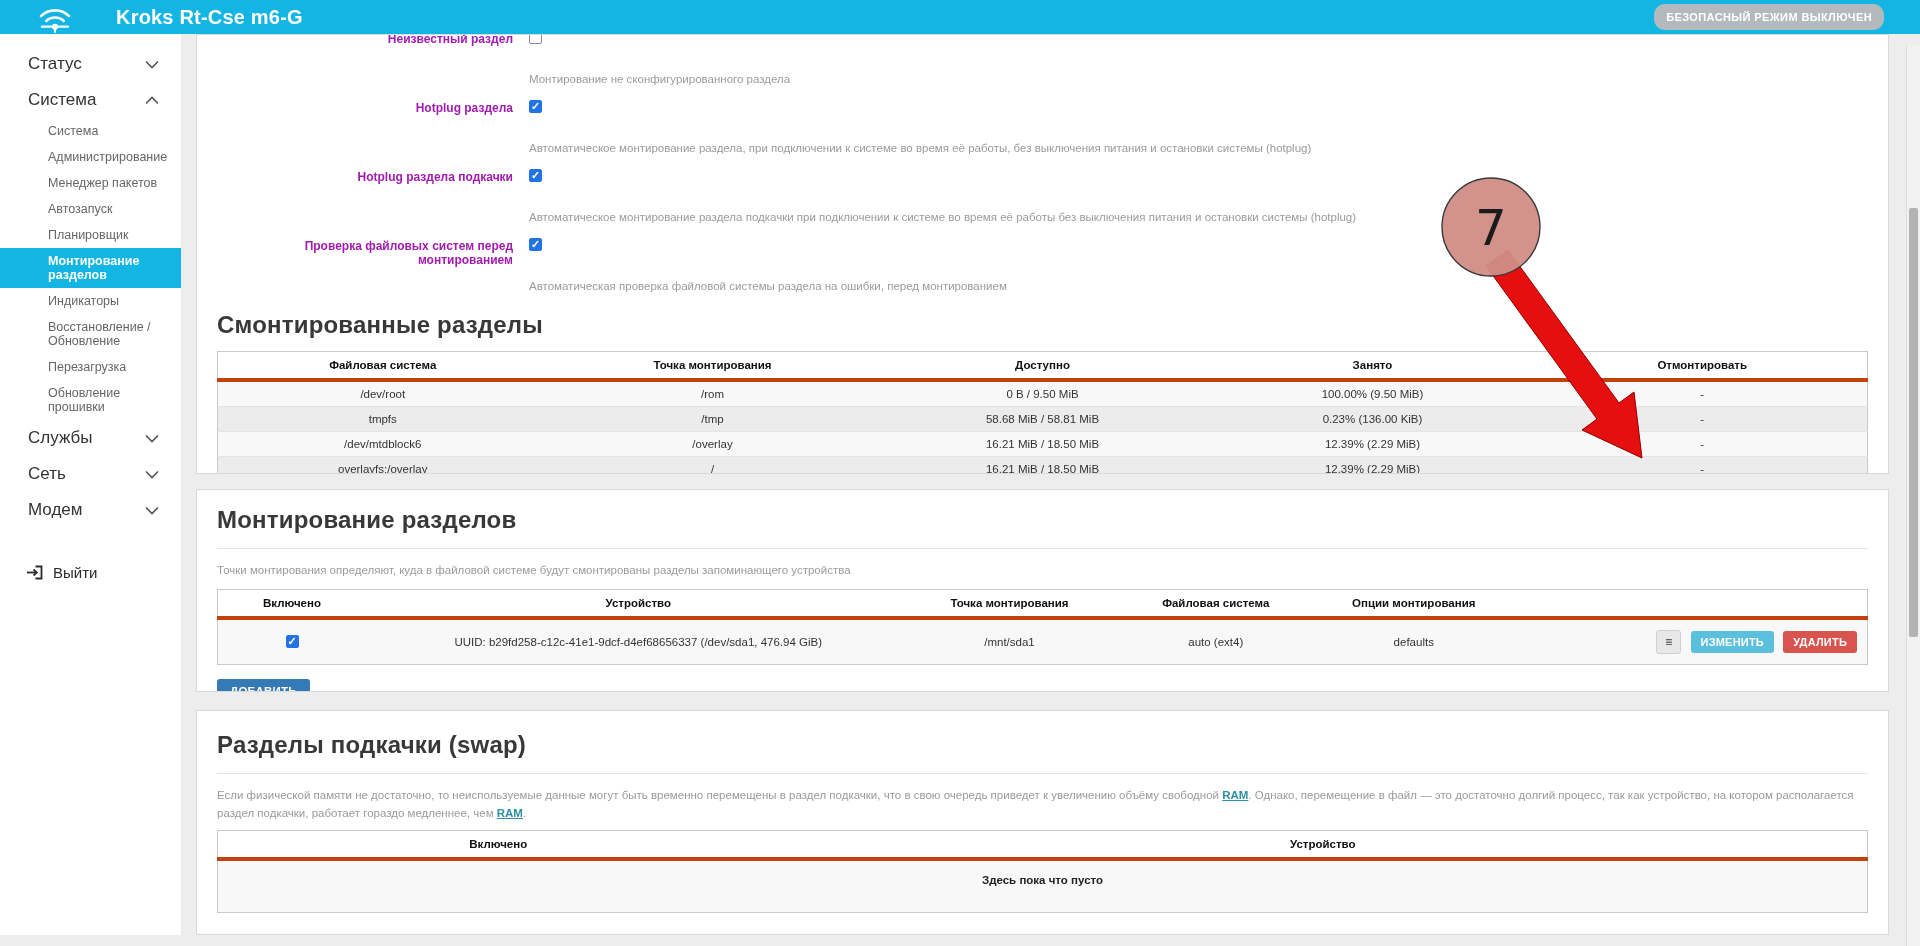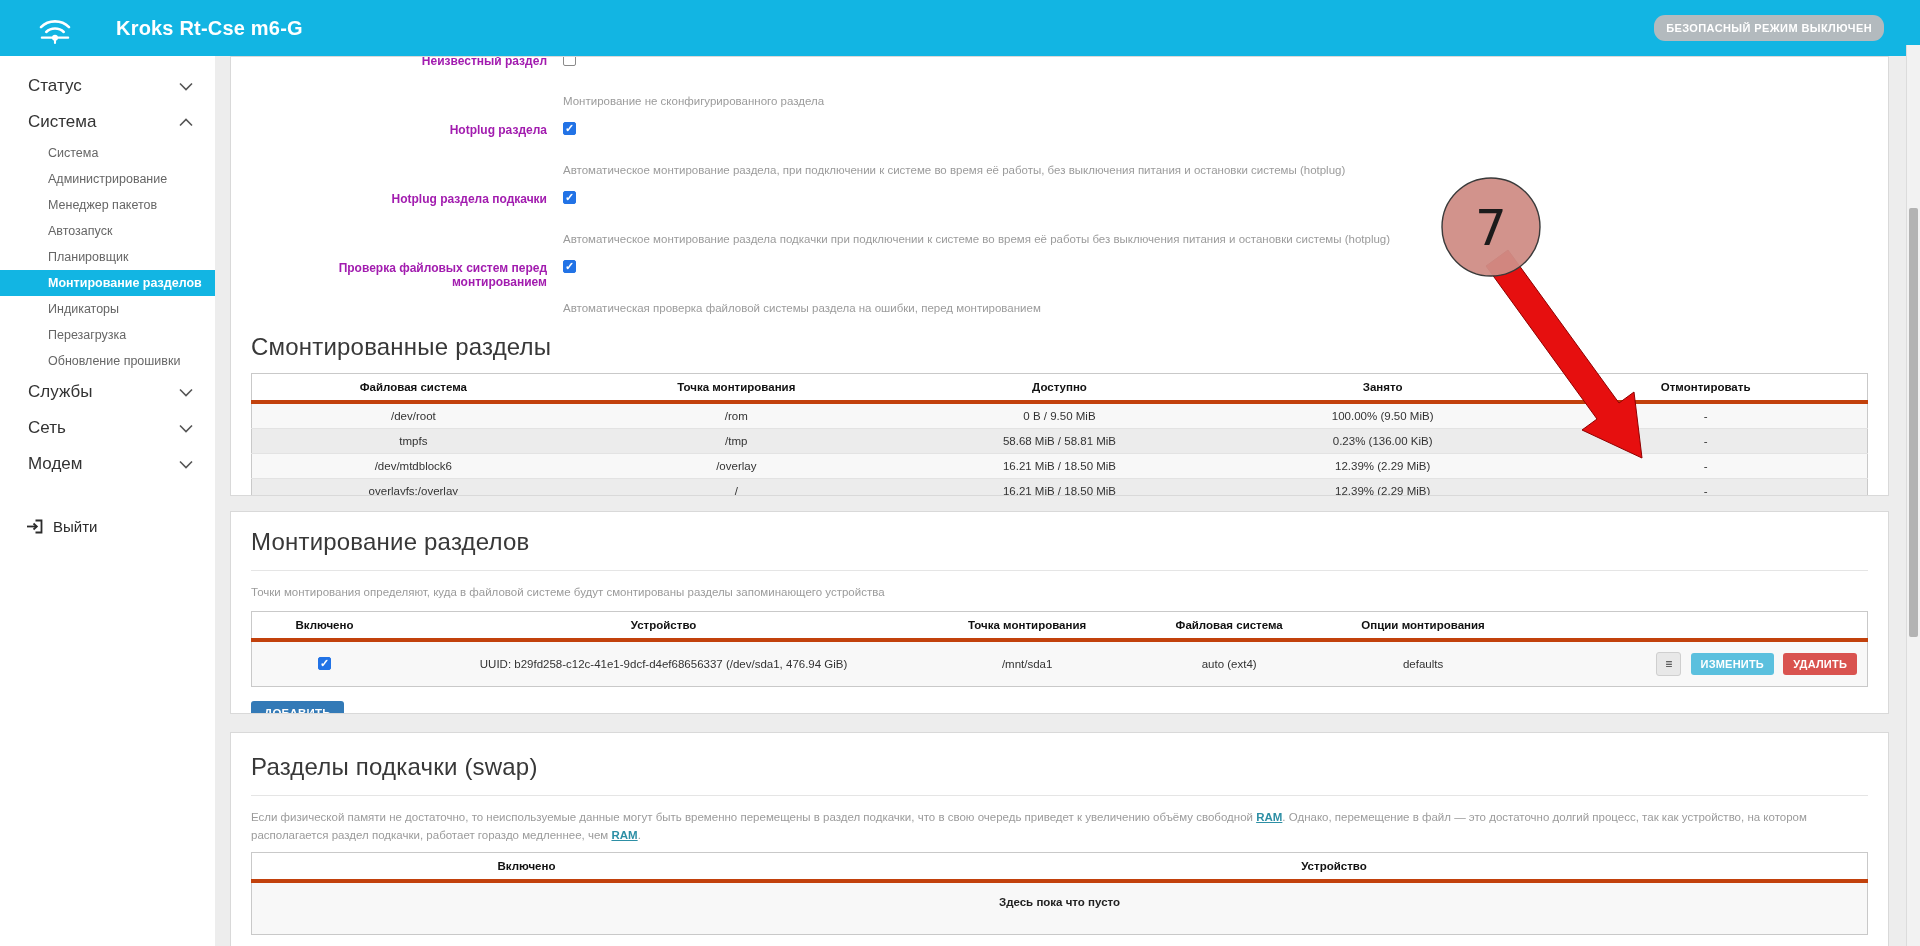--- a/index.html
+++ b/index.html
@@ -4,29 +4,29 @@
 <style>
   :root{
     --accent:#12b5e3; --danger:#d9534f; --info:#5bc0de; --primary:#337ab7;
     --link:#2d8fa5; --arrow:#e60f0f; --circle:#d08d86;
   }
   *{box-sizing:border-box;margin:0;padding:0}
   html,body{width:1920px;height:946px;overflow:hidden}
   body{position:relative;background:#ededed;font-family:"Liberation Sans",sans-serif;color:#333}
 
   
-  .app-header{height:56px;background:var(--accent);display:flex;align-items:center;position:relative;z-index:5}
+  .app-header{height:34px;background:var(--accent);display:flex;align-items:center;position:relative;z-index:5}
   .logo{margin-left:34px;display:flex;align-items:center}
   .app-title{margin-left:40px;font-size:20px;font-weight:700;color:#fff;letter-spacing:.2px}
   .badge{margin-left:auto;margin-right:36px;background:#b3babe;color:#fff;font-size:11px;font-weight:700;
          padding:7px 12px;border-radius:11px;letter-spacing:.4px}
 
   
   .layout{display:flex;height:901px}
-  .sidebar{width:215px;background:#fff;flex:none;padding-top:12px;position:relative;z-index:4}
+  .sidebar{width:181px;background:#fff;flex:none;padding-top:12px;position:relative;z-index:4}
   .main{flex:1;padding:0 31px 0 15px;overflow:hidden;display:flex;flex-direction:column}
 
   
   .side-top{display:flex;justify-content:space-between;align-items:center;padding:8px 22px 8px 28px;
             font-size:17px;color:#333;cursor:pointer}
   .subnav{list-style:none}
   .subnav li{padding:6px 10px 6px 48px;font-size:12.5px;color:#666;cursor:pointer}
   .subnav li.active{background:var(--accent);color:#fff;font-weight:700}
   .logout{margin-top:26px;padding:10px 10px 10px 26px;display:flex;align-items:center;gap:10px;
           font-size:15px;color:#2b2b2b;cursor:pointer}
@@ -46,21 +46,21 @@
   .form-ctl{flex:1}
   .form-desc{margin-top:24px;font-size:11.5px;color:#9b9b9b;line-height:13px}
 
   
   .cb{width:13px;height:13px;display:inline-block;background:#fff;border:1px solid #8a8a8a;border-radius:2px;
       position:relative;vertical-align:top;cursor:pointer}
   .cb.checked{background:#2273e6;border-color:#2273e6}
   .cb.checked::after{content:"✓";position:absolute;left:1px;top:-1px;color:#fff;font-size:11px;font-weight:700}
 
   
-  h2{font-size:24px;font-weight:400;color:#383838;letter-spacing:.2px}
+  h2{font-size:24px;font-weight:700;color:#383838;letter-spacing:.2px}
   .h-mounted{margin:18px 0 12px}
   .h-underlined{padding-bottom:14px;border-bottom:1px solid #e5e5e5}
   .desc{font-size:11.5px;color:#9b9b9b;margin-top:12px;line-height:18px}
 
   
   table{width:100%;border-collapse:collapse;table-layout:fixed;font-size:11.5px}
   .tbl{border:1px solid #c9c9c9;margin-top:12px}
   .tbl th{font-weight:700;color:#111;text-align:center;padding:7px 4px;background:#fff;border-bottom:4px solid #c2410c;
           overflow:hidden;white-space:nowrap}
   .tbl td{text-align:center;color:#333;padding:6px 4px;border-bottom:1px solid #e3e3e3;overflow:hidden;white-space:nowrap}
@@ -126,20 +126,21 @@
         </svg>
     </div>
     <ul class="subnav">
       <li>Система</li>
       <li>Администрирование</li>
       <li>Менеджер пакетов</li>
       <li>Автозапуск</li>
       <li>Планировщик</li>
       <li class="active">Монтирование разделов</li>
       <li>Индикаторы</li>
+      <li>Восстановление / Обновление</li>
       <li>Перезагрузка</li>
       <li>Обновление прошивки</li>
     </ul>
     <div class="side-top">
       <span>Службы</span>
       <svg class="chev" width="14" height="9" viewBox="0 0 14 9">
           <path d="M1 1.5 L7 7.5 L13 1.5" fill="none" stroke="#555" stroke-width="1.6"></path>
         </svg>
     </div>
     <div class="side-top">

